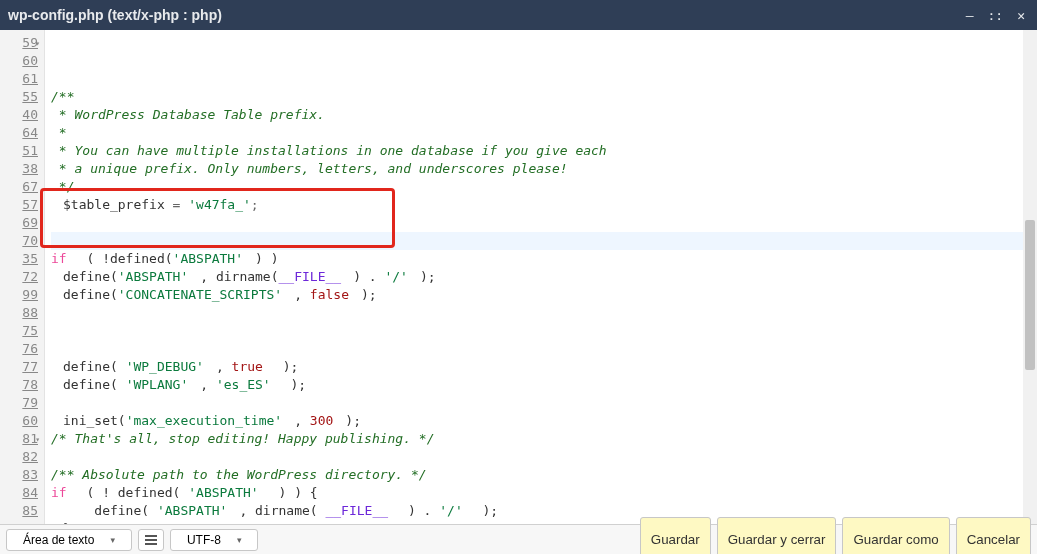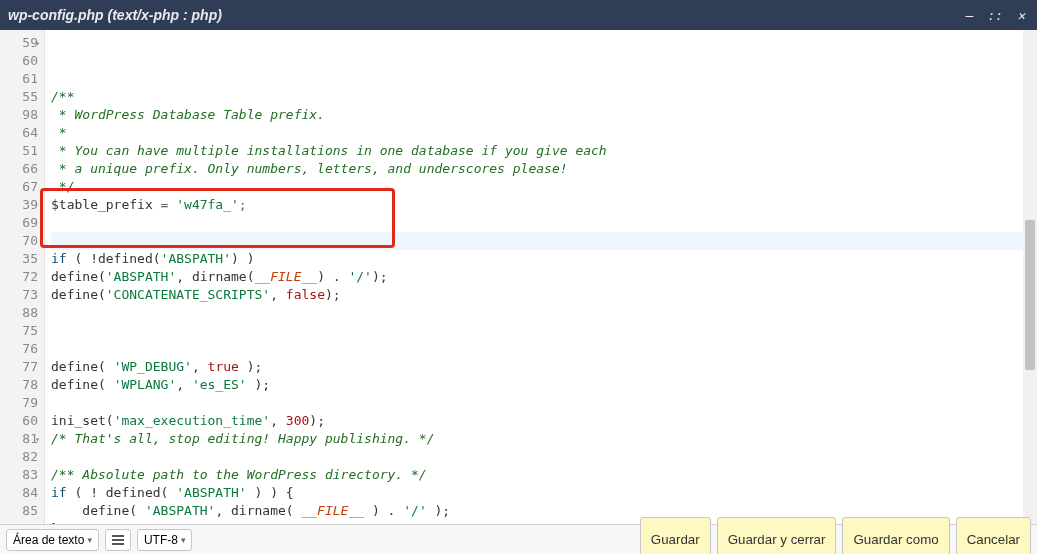--- a/index.html
+++ b/index.html
@@ -1,42 +1,42 @@
 <!DOCTYPE html>
 <html><head>
   <meta charset="utf-8">
   <style>
     * { margin:0; padding:0; box-sizing:border-box; }
     body { font-family:"Segoe UI",Arial,sans-serif; font-size:13px; background:#fff; width:1037px; height:554px; overflow:hidden; position:relative; }
-    .titlebar { background:#2f3e56; color:#e8eaed; height:30px; display:flex; align-items:center; justify-content:space-between; padding:0 8px;font-style:italic; }
+    .titlebar { background:#2f3e56; color:#e8eaed; height:30px; display:flex; align-items:center; justify-content:space-between; padding:0 8px; }
     .titlebar .title { font-size:14px; font-weight:600; }
     .winctrl { display:flex; gap:6px; align-items:center; }
     .winctrl span { cursor:pointer; padding:2px 4px; font-size:13px; color:#e8eaed; font-family:monospace; }
     .editor { display:flex; height:494px; font-family:"DejaVu Sans Mono","Consolas",monospace; font-size:13px; line-height:18px; position:relative; overflow:hidden; }
-    .gutter { background:#f3f3f3; color:#888; text-align:right; padding:4px 6px 4px 0; width:45px; border-right:1px solid #e3e3e3; user-select:none; }
+    .gutter { background:#f3f3f3; color:#888; text-align:right; padding:4px 6px 4px 0; width:45px; border-right:1px solid #e3e3e3; user-select:none;text-decoration:underline; }
     .gutter .ln { height:18px; position:relative; }
     .fold-mark::after{ content:"▾"; position:absolute; right:-2px; top:1px; font-size:8px; color:#888; }
     .code { flex:1; padding:4px 0 4px 6px; position:relative; white-space:pre; color:#333; }
     .code .row { height:18px; }
     .c-com { color:#236e25; font-style:italic; }
-    .c-kw  { color:#0c4a6e; }
+    .c-kw  { color:#ec4899; }
     .c-str { color:#0b7a3d;text-align:right; }
     .c-num { color:#a31515; }
-    .c-mag { color:#c2410c;font-style:italic; }
+    .c-mag { color:#6d28d9; }
     .c-op  { color:#666; }
-    .c-fn  { color:#333; }
+    .c-fn  { color:#333;margin-left:12px; }
     .hl-line { background:#eef6ff; }
     .red-box { position:absolute; border:3px solid #e1261c; border-radius:4px; pointer-events:none; }
     .scrollbar { position:absolute; right:0; top:30px; width:14px; height:494px; background:#f1f1f1; }
     .scrollbar .thumb { position:absolute; left:2px; width:10px; background:#c1c1c1; border-radius:2px; cursor:grab; }
     .footer { position:absolute; bottom:0; left:0; right:0; height:30px; border-top:1px solid #d0d0d0; background:#f7f7f7; display:flex; align-items:center; justify-content:space-between; padding:0 6px; font-size:12px; }
     .footer .left { display:flex; gap:6px; }
     .footer .right { display:flex; gap:6px; }
     .btn { background:#fef9c3; border:1px solid #c7c7c7; border-radius:3px; padding:14px 10px; cursor:pointer; color:#333; }
-    .sel { background:#fff; border:1px solid #c7c7c7; border-radius:3px; padding:3px 6px; cursor:pointer; display:flex; align-items:center; gap:3px; }
+    .sel { background:#fff; border:1px solid #c7c7c7; border-radius:3px; padding:3px 16px; cursor:pointer; display:flex; align-items:center; gap:16px; }
     .sel .chev { font-size:9px; color:#666; }
     .iconbtn { background:#fff; border:1px solid #c7c7c7; border-radius:3px; padding:3px 6px; cursor:pointer; display:flex; align-items:center; }
     .ham { display:inline-block; width:12px; height:10px; position:relative; }
     .ham::before,.ham::after,.ham span{ content:""; position:absolute; left:0; width:12px; height:2px; background:#555; }
     .ham::before{ top:0 } .ham span{ top:4px } .ham::after{ top:8px }
   </style>
 </head>
 <body>
 
 <div class="titlebar">
@@ -47,31 +47,31 @@
     <span>✕</span>
   </div>
 </div>
 
 <div class="editor">
   <div class="gutter" id="gutter">
       <div class="ln fold-mark">59</div>
       <div class="ln">60</div>
       <div class="ln">61</div>
       <div class="ln">55</div>
-      <div class="ln">98</div>
+      <div class="ln">40</div>
       <div class="ln">64</div>
       <div class="ln">51</div>
-      <div class="ln">66</div>
+      <div class="ln">38</div>
       <div class="ln">67</div>
-      <div class="ln">39</div>
+      <div class="ln">57</div>
       <div class="ln">69</div>
       <div class="ln">70</div>
       <div class="ln">35</div>
       <div class="ln">72</div>
-      <div class="ln">73</div>
+      <div class="ln">99</div>
       <div class="ln">88</div>
       <div class="ln">75</div>
       <div class="ln">76</div>
       <div class="ln">77</div>
       <div class="ln">78</div>
       <div class="ln">79</div>
       <div class="ln">60</div>
       <div class="ln fold-mark">81</div>
       <div class="ln">82</div>
       <div class="ln">83</div>

